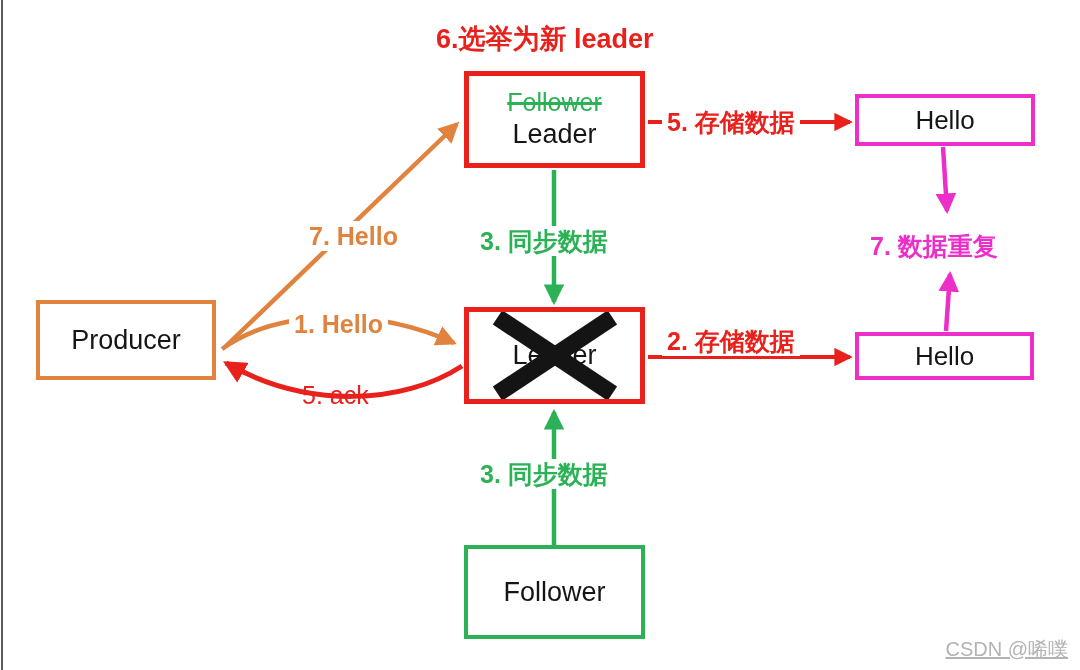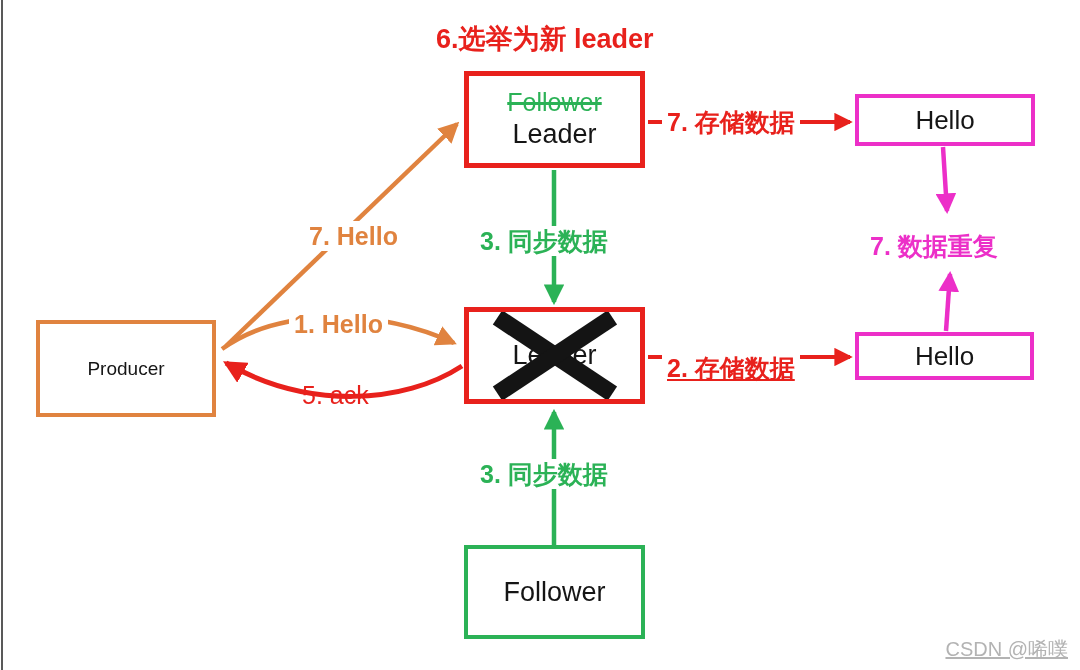--- a/index.html
+++ b/index.html
@@ -20,21 +20,21 @@
     overflow:hidden;
   }
   .edge-line{
     position:absolute;left:1px;top:0;width:2px;height:670px;
     background:#3c3c3c;opacity:.85;z-index:1;
   }
   .box{
     position:absolute;display:flex;align-items:center;justify-content:center;
     background:#fff;color:var(--ink);z-index:2;
   }
-  .box-producer{left:36px;top:320px;width:180px;height:97px;border:4px solid var(--orange);font-size:19px;}
+  .box-producer{left:36px;top:300px;width:180px;height:80px;border:4px solid var(--orange);font-size:27px;}
   .box-new-leader{left:464px;top:71px;width:181px;height:97px;border:5px solid var(--red);flex-direction:column;line-height:1.25;}
   .struck{color:var(--green);font-size:25px;text-decoration:line-through;text-decoration-thickness:3px;}
   .new-role{font-size:27px;}
   .box-failed{left:464px;top:307px;width:181px;height:97px;border:5px solid var(--red);font-size:27px;}
   .fault-label{
     position:absolute;left:0;right:0;top:50%;transform:translateY(-54%);
     text-align:center;color:var(--red);font-size:27px;font-weight:600;z-index:4;
   }
   .x-mark{position:absolute;left:0;top:0;width:100%;height:100%;z-index:3;}
   .box-follower{left:464px;top:545px;width:181px;height:94px;border:4px solid var(--green);font-size:27px;}
@@ -57,21 +57,21 @@
   .lbl-orange{color:var(--orange);}
   .lbl-green{color:var(--green);}
   .lbl-magenta{color:var(--magenta);}
   .lbl-election{left:436px;top:23px;font-size:27px;}
   .lbl-7{left:304px;top:221px;}
   .lbl-1{left:289px;top:309px;}
   .lbl-5{left:302px;top:380px;z-index:3;font-weight:500;}
   .lbl-3a{left:475px;top:226px;}
   .lbl-3b{left:475px;top:459px;}
   .lbl-8{left:662px;top:107px;}
-  .lbl-2{left:662px;top:353px;text-decoration:underline;}
+  .lbl-2{left:662px;top:326px;}
   .lbl-9{left:870px;top:231px;}
   .watermark{
     position:absolute;right:12px;bottom:7px;z-index:5;
     color:var(--wm);font-size:20px;font-weight:400;
     text-shadow:1px 1px 0 #ffffff;
     text-decoration:underline;
   }
 </style>
 </head>
 <body>
@@ -133,18 +133,18 @@
   <div class="box box-hello-bottom">
     <span>Hello</span>
   </div>
 
   <div class="lbl lbl-red lbl-election">6.选举为新 leader</div>
   <div class="lbl lbl-orange lbl-7 gap">7. Hello</div>
   <div class="lbl lbl-orange lbl-1 gap">1. Hello</div>
   <div class="lbl lbl-red lbl-5">5. ack</div>
   <div class="lbl lbl-green lbl-3a gap">3. 同步数据</div>
   <div class="lbl lbl-green lbl-3b gap">3. 同步数据</div>
-  <div class="lbl lbl-red lbl-8 gap">7. 存储数据</div>
+  <div class="lbl lbl-red lbl-8 gap">5. 存储数据</div>
   <div class="lbl lbl-red lbl-2 gap">2. 存储数据</div>
   <div class="lbl lbl-magenta lbl-9">7. 数据重复</div>
 
   <div class="watermark">CSDN @唏噗</div>
 </div>
 
 </body></html>

